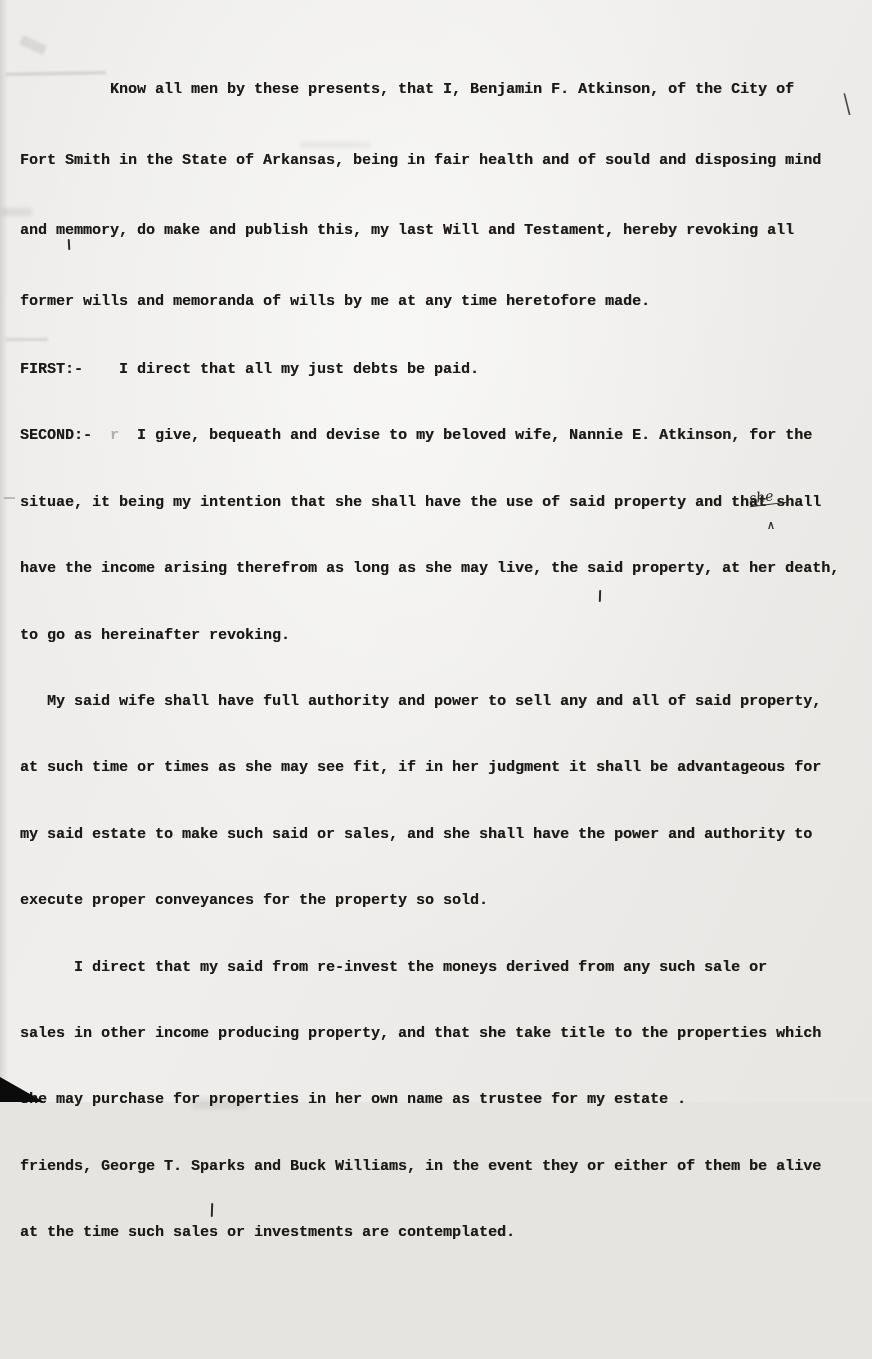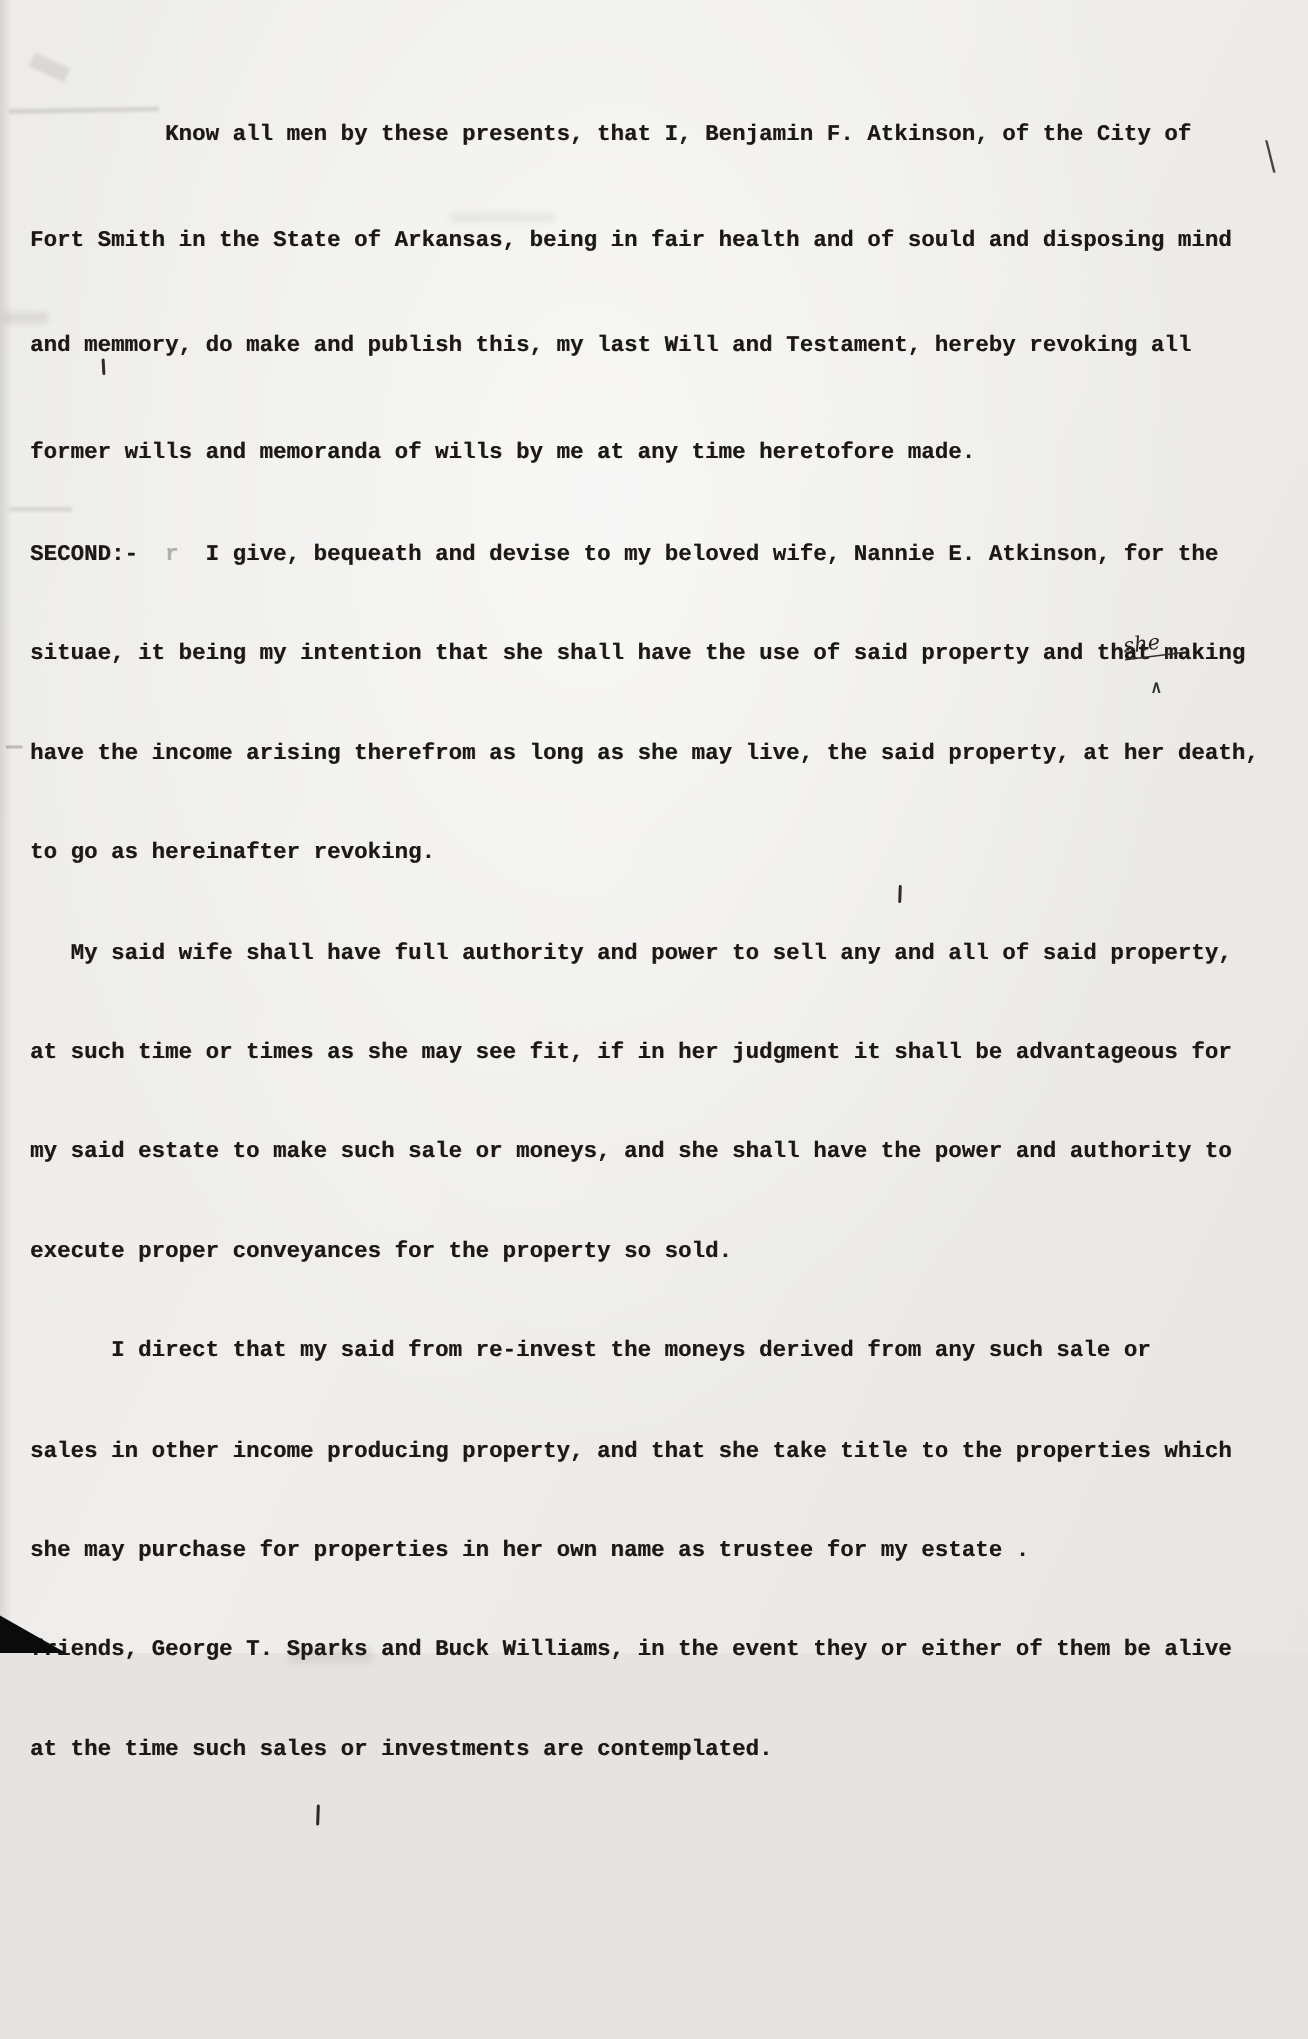--- a/index.html
+++ b/index.html
@@ -80,27 +80,28 @@
   <div class="smudge" id="sm4"></div>
   <div class="smudge" id="sm5"></div>
   <div class="smudge" id="sm6"></div>
   <div class="smudge" id="sm7"></div>
 
   <div class="textblock">
     <div class="line wide">          Know all men by these presents, that I, Benjamin F. Atkinson, of the City of</div>
     <div class="line wide">Fort Smith in the State of Arkansas, being in fair health and of sould and disposing mind</div>
     <div class="line wide">and memmory, do make and publish this, my last Will and Testament, hereby revoking all</div>
     <div class="line wide">former wills and memoranda of wills by me at any time heretofore made.</div>
+    <div class="line">FIRST:-    I direct that all my just debts be paid.</div>
     <div class="line"><span>SECOND:-  </span><span class="ghost">r</span><span>  I give, bequeath and devise to my beloved wife, Nannie E. Atkinson, for the</span></div>
-    <div class="line"><span>situae, it being my intention that she shall have the use of said property and that</span><span class="ins-wrap"><span class="ins-she">she</span><span class="caret-glyph">∧</span></span><span>making</span></div>
+    <div class="line"><span>situae, it being my intention that she shall have the use of said property and that</span><span class="ins-wrap"><span class="ins-she">she</span><span class="caret-glyph">∧</span></span><span>shall</span></div>
     <div class="line">have the income arising therefrom as long as she may live, the said property, at her death,</div>
     <div class="line">to go as hereinafter revoking.</div>
     <div class="line">   My said wife shall have full authority and power to sell any and all of said property,</div>
     <div class="line">at such time or times as she may see fit, if in her judgment it shall be advantageous for</div>
-    <div class="line">my said estate to make such sale or moneys, and she shall have the power and authority to</div>
+    <div class="line">my said estate to make such said or sales, and she shall have the power and authority to</div>
     <div class="line">execute proper conveyances for the property so sold.</div>
     <div class="line">      I direct that my said from re-invest the moneys derived from any such sale or</div>
     <div class="line">sales in other income producing property, and that she take title to the properties which</div>
     <div class="line">she may purchase for properties in her own name as trustee for my estate .</div>
     <div class="line">friends, George T. Sparks and Buck Williams, in the event they or either of them be alive</div>
     <div class="line">at the time such sales or investments are contemplated.</div>
     
     
     
     

